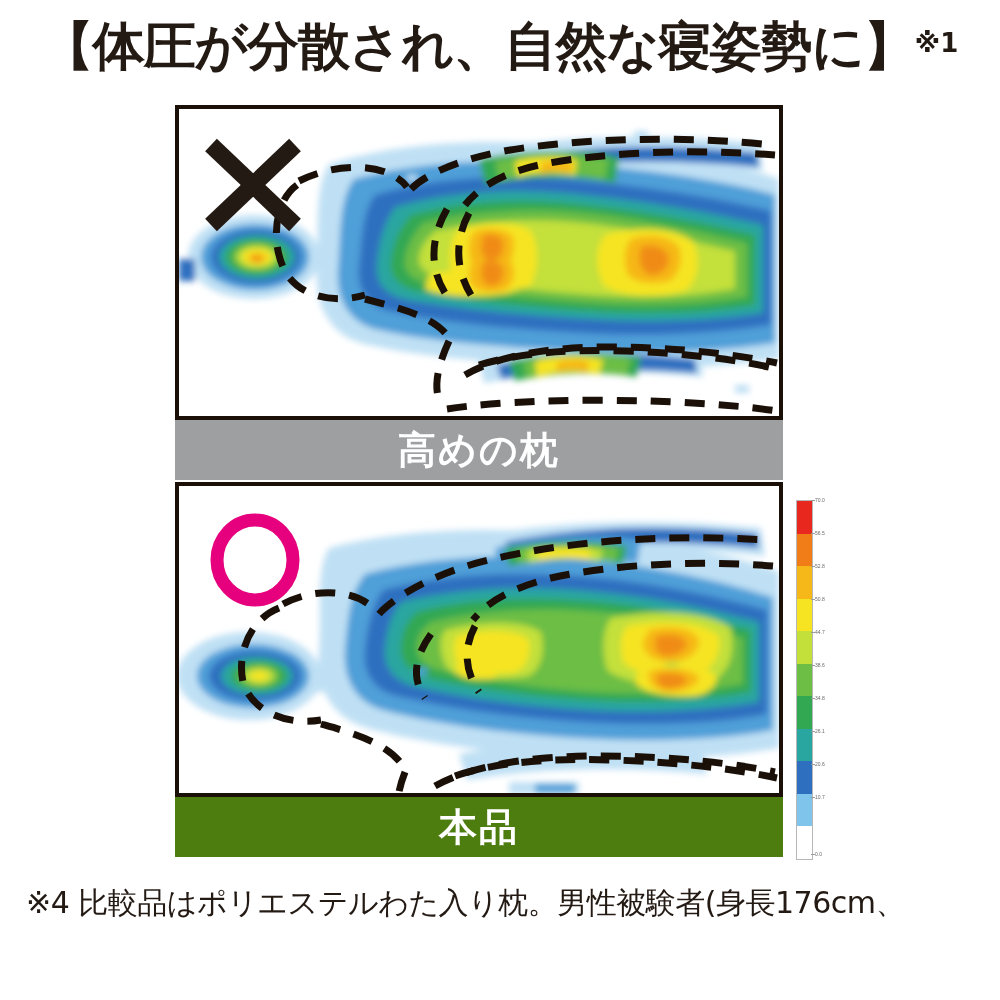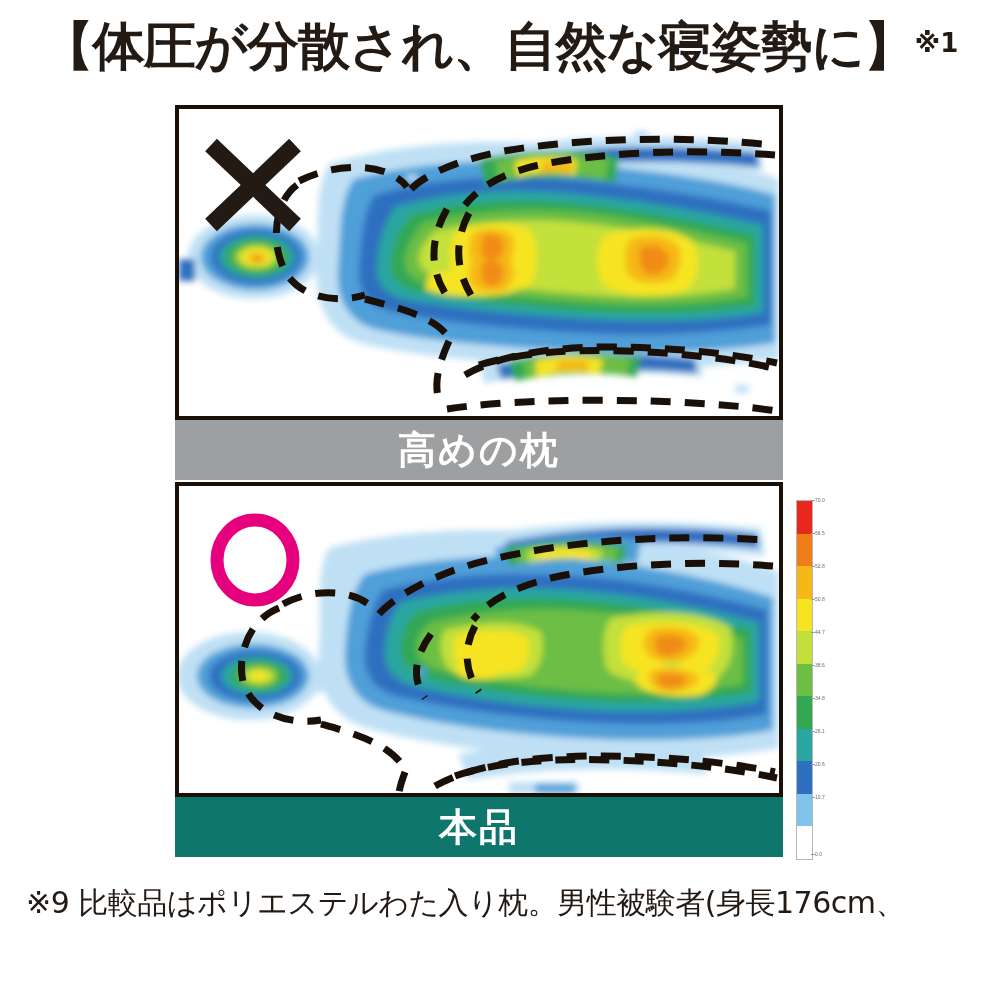--- a/index.html
+++ b/index.html
@@ -38,21 +38,21 @@
     width:608px;height:60px;box-sizing:border-box;
     display:flex;align-items:center;justify-content:center;
     color:#ffffff;font-weight:bold;font-size:38px;
     font-family:"DejaVu Sans","Liberation Sans",sans-serif;
     letter-spacing:2px;
   }
 
   #panel-high{top:5px;}
   #panel-product{top:382px;}
   #panel-high .panel-caption{background:#9e9fa1;}
-  #panel-product .panel-caption{background:#0f766e;}
+  #panel-product .panel-caption{background:#4d7c0f;}
 
   .pressure-map{position:absolute;inset:0;}
   .pressure-map svg{display:block;width:100%;height:100%;}
 
   
   .mark{position:absolute;}
   .mark svg{display:block;}
   #mark-x{left:22px;top:28px;}
   #mark-circle{left:28px;top:26px;}
 
@@ -314,16 +314,16 @@
         <span class="scale-tick" style="top:229px">26.1</span>
         <span class="scale-tick" style="top:262px">20.6</span>
         <span class="scale-tick" style="top:295px">10.7</span>
         <span class="scale-tick" style="top:352px">0.0</span>
       </div>
     </div>
 
   </div>
 
   <div class="footnote">
-    <span class="ln">※9 比較品はポリエステルわた入り枕。男性被験者(身長176cm、</span>
+    <span class="ln">※4 比較品はポリエステルわた入り枕。男性被験者(身長176cm、</span>
   </div>
 
 </div>
 
 </body></html>

